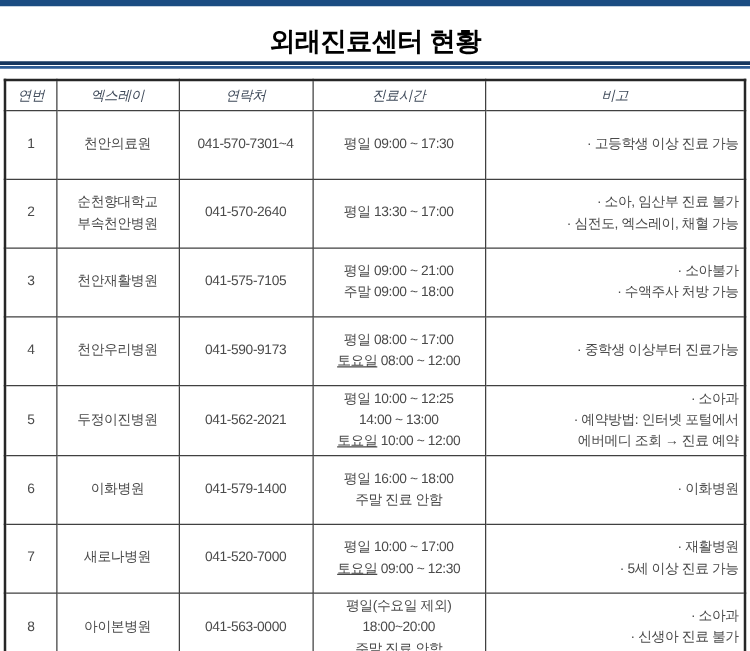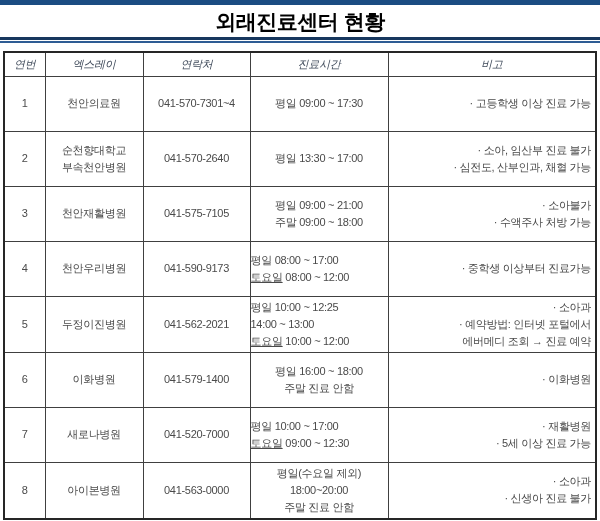--- a/index.html
+++ b/index.html
@@ -2,21 +2,21 @@
 <html><head>
 <meta charset="utf-8">
 <style>
   html,body{margin:0;padding:0;}
   body{
     width:600px;height:521px;overflow:hidden;background:#ffffff;
     font-family:"Liberation Sans","DejaVu Sans",sans-serif;
   }
   .top-rule{height:5px;background:#1b4c82;}
   .page-title{
-    margin:6px 0 4px;text-align:center;
+    margin:18px 0 4px;text-align:center;
     font-size:21px;line-height:22px;font-weight:800;color:#000000;
     letter-spacing:-0.5px;
   }
   .title-rule{
     height:6px;
     background:linear-gradient(to bottom,#17375e 0 3px,#ffffff 3px 4px,#2e5c94 4px 6px);
   }
   table.centers{
     width:592px;margin:8px auto 0;border-collapse:collapse;table-layout:fixed;
     border:2px solid #262626;
@@ -27,22 +27,22 @@
     font-size:11px;font-weight:400;color:#3f4a5a;text-align:center;
     letter-spacing:-0.3px;
     font-style:italic;
   }
   tbody tr{height:55px;}
   td{
     font-size:11px;color:#4a4a4a;text-align:center;vertical-align:middle;
     line-height:17px;letter-spacing:-0.3px;
   }
   td.c-notes{text-align:right;padding:2px 4px 2px 7px;}
-  td.c-hours{padding:2px 0;}
-  td.c-hours.ralign{text-align:left;padding-right:12px;}
+  td.c-hours{padding:2px 12px;}
+  td.c-hours.ralign{text-align:center;padding-right:12px;}
   .u{text-decoration:underline;}
 </style>
 </head>
 <body>
 
 <div class="top-rule"></div>
 <h1 class="page-title">외래진료센터 현황</h1>
 <div class="title-rule"></div>
 
 <table class="centers">
@@ -83,21 +83,21 @@
       <td class="c-name">
         <div>순천향대학교</div>
         <div>부속천안병원</div>
       </td>
       <td class="c-phone">041-570-2640</td>
       <td class="c-hours">
         <div>평일 13:30 ~ 17:00</div>
       </td>
       <td class="c-notes">
         <div>· 소아, 임산부 진료 불가</div>
-        <div>· 심전도, 산부인과, 채혈 가능</div>
+        <div>· 심전도, 엑스레이, 채혈 가능</div>
       </td>
     </tr>
 
     <tr>
       <td class="c-no">3</td>
       <td class="c-name">
         <div>천안재활병원</div>
       </td>
       <td class="c-phone">041-575-7105</td>
       <td class="c-hours">

